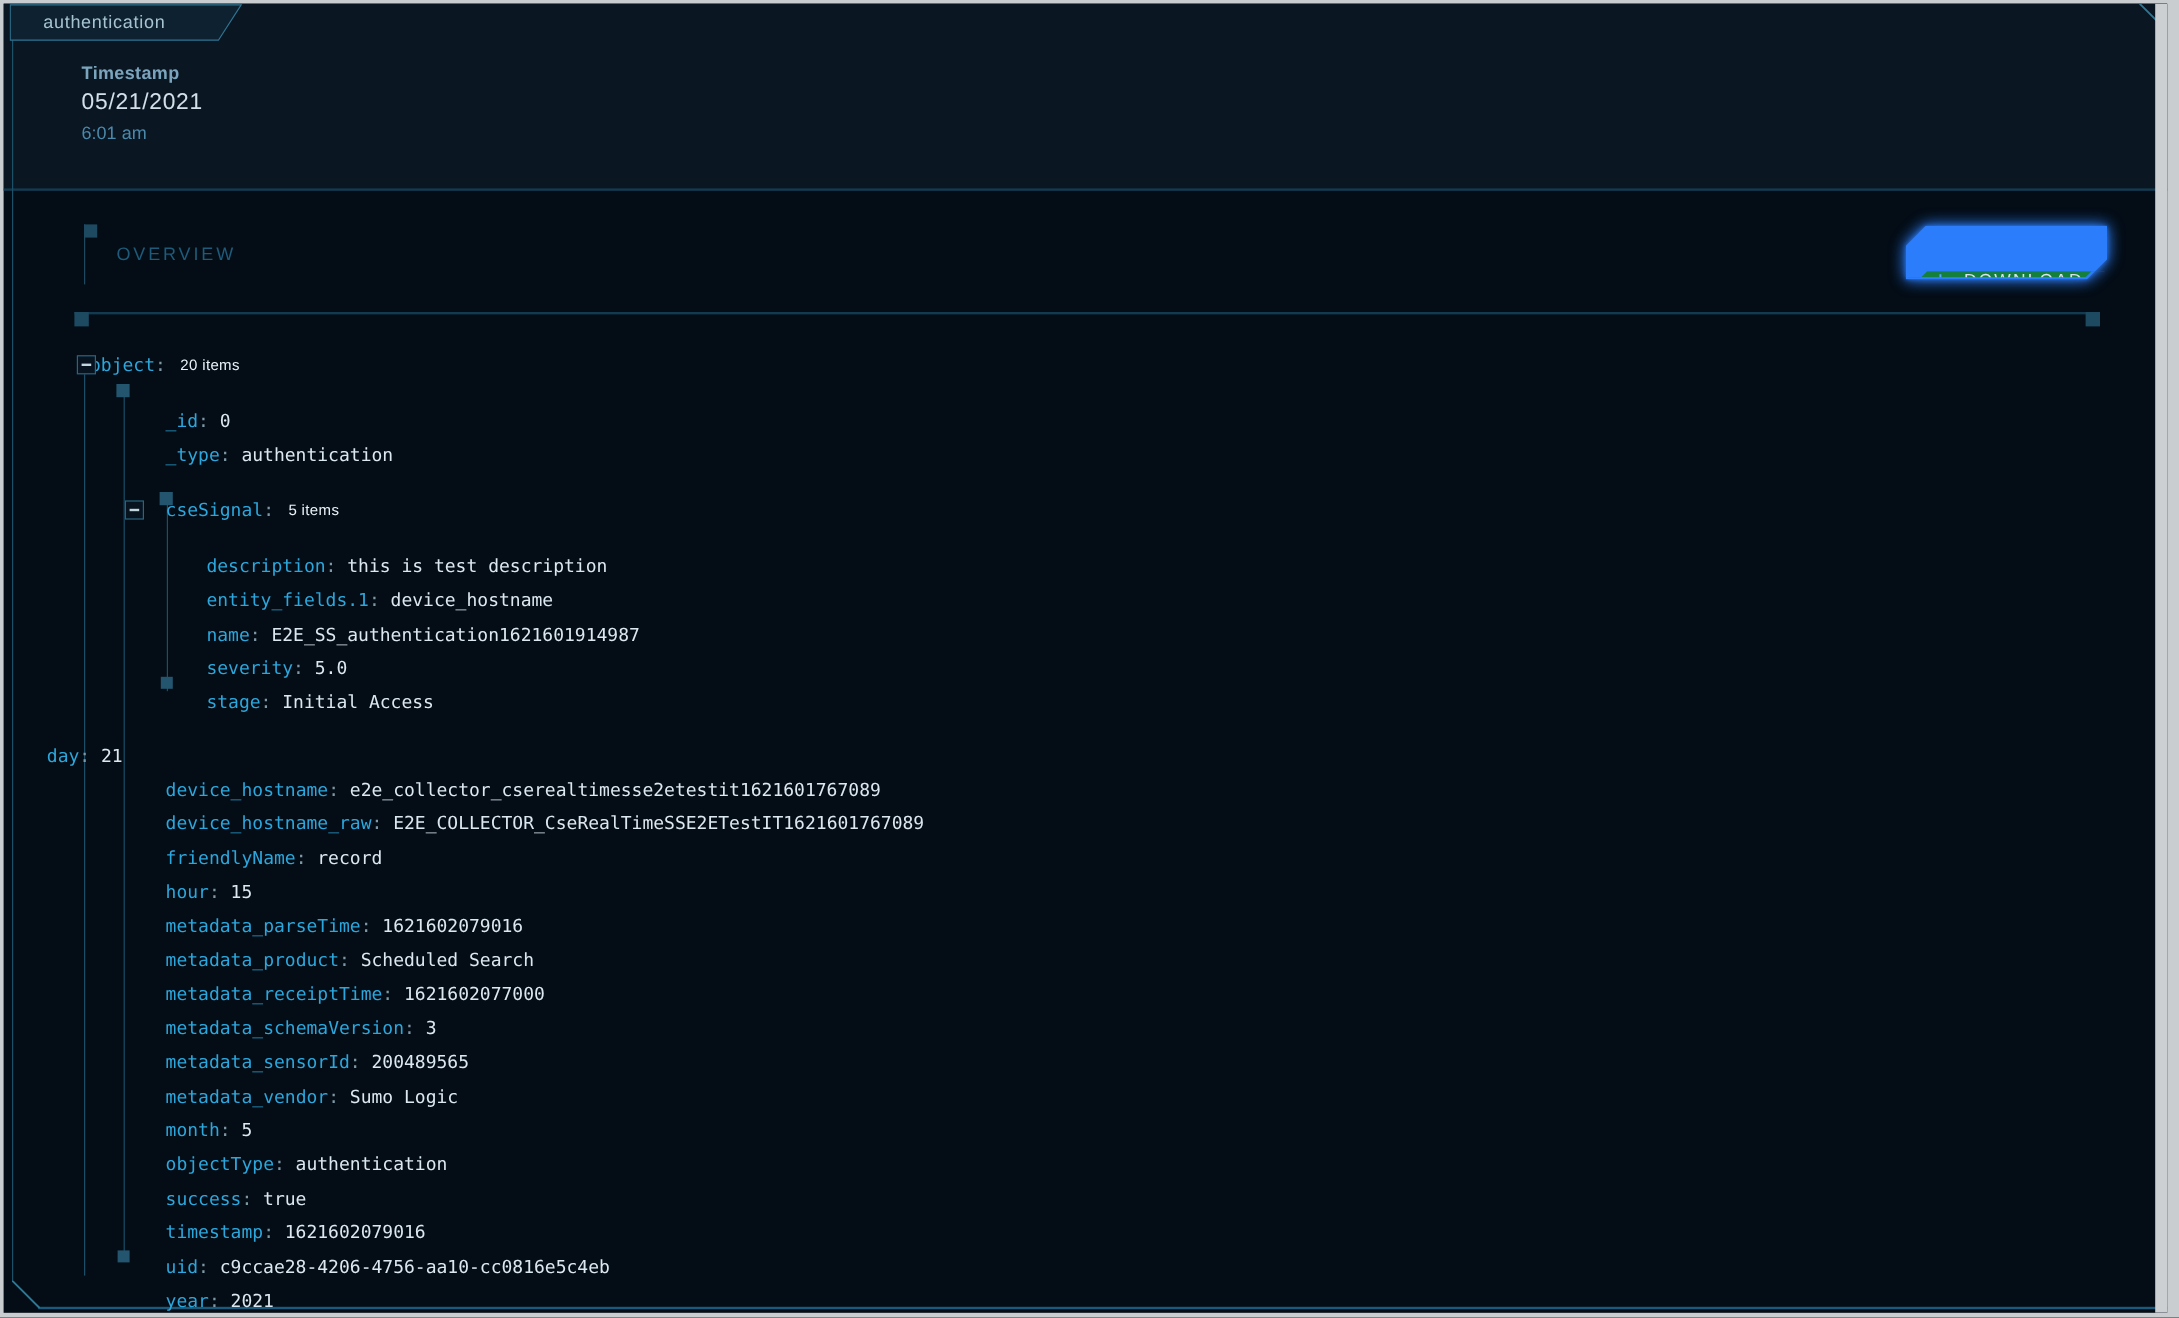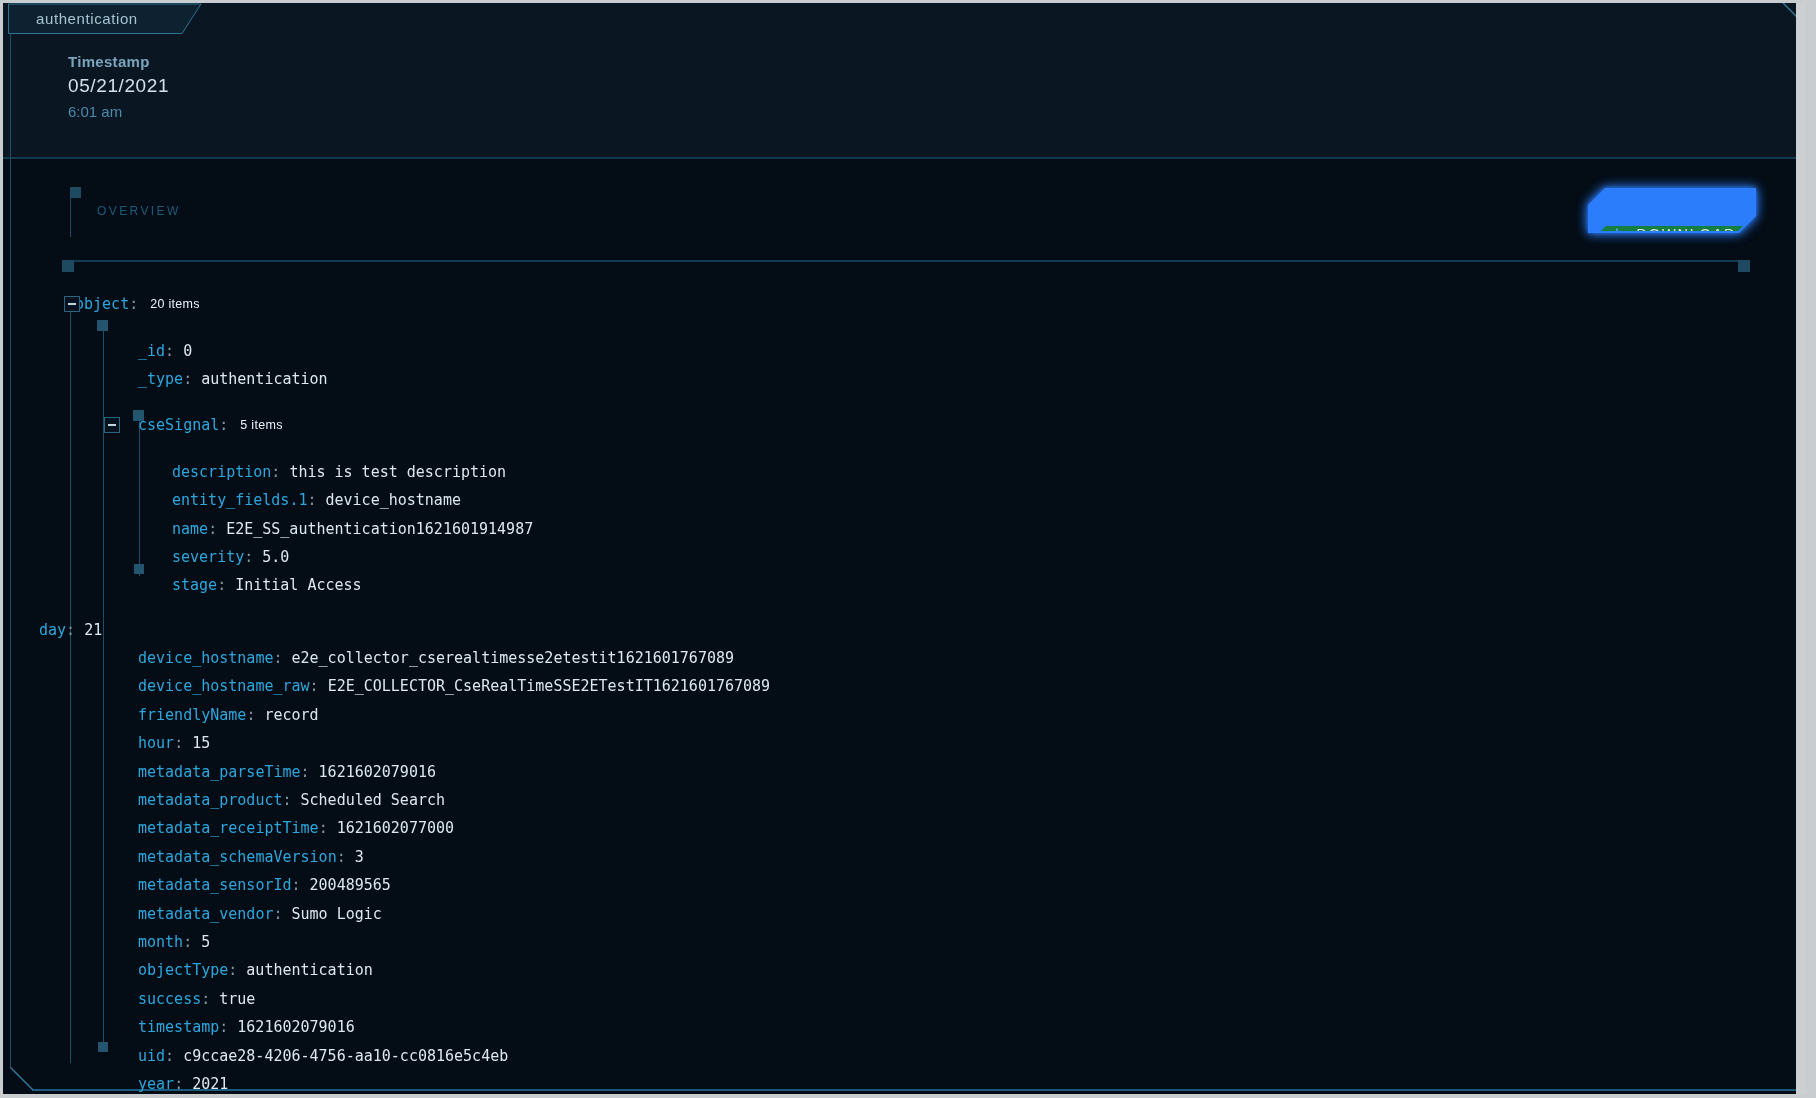--- a/index.html
+++ b/index.html
@@ -27,21 +27,21 @@
   
   .ts { position:absolute; left:65px; top:50px; }
   .ts .lab  { font-size:15px; font-weight:bold; color:#7aa5bc; letter-spacing:.3px; }
   .ts .date { font-size:19px; color:#d2e0ea; letter-spacing:.6px; margin-top:5px; }
   .ts .time { font-size:15px; color:#4b89ab; margin-top:6px; }
 
   
   .viewtab { position:absolute; top:184px; height:52px; cursor:pointer; }
   .viewtab .marker { position:absolute; left:0; top:0; width:11px; height:11px; background:#1d4a61; }
   .viewtab .vline  { position:absolute; left:0; top:0; width:1px; height:50px; background:#1d4a61; }
-  .viewtab .tlabel { display:block; padding:17px 0 0 27px; font-size:12px; letter-spacing:2.4px;
+  .viewtab .tlabel { display:block; padding:17px 0 0 27px; font-size:15px; letter-spacing:2.4px;
                      white-space:nowrap; }
   .viewtab.inactive .tlabel { color:#1e5b7a; }
   .viewtab.active  .tlabel { color:#e4edf3; }
   .viewtab-overview { left:67px; }
   .viewtab-full     { left:203px; }
 
   
   .dl-btn { position:absolute; left:1585px; top:185px; width:168px; height:45px; cursor:pointer;
             filter: drop-shadow(0 0 6px rgba(43,125,251,.75)) drop-shadow(0 0 2px rgba(43,125,251,.9)); }
   .dl-outer { position:absolute; inset:0; background:#2b7dfb;

